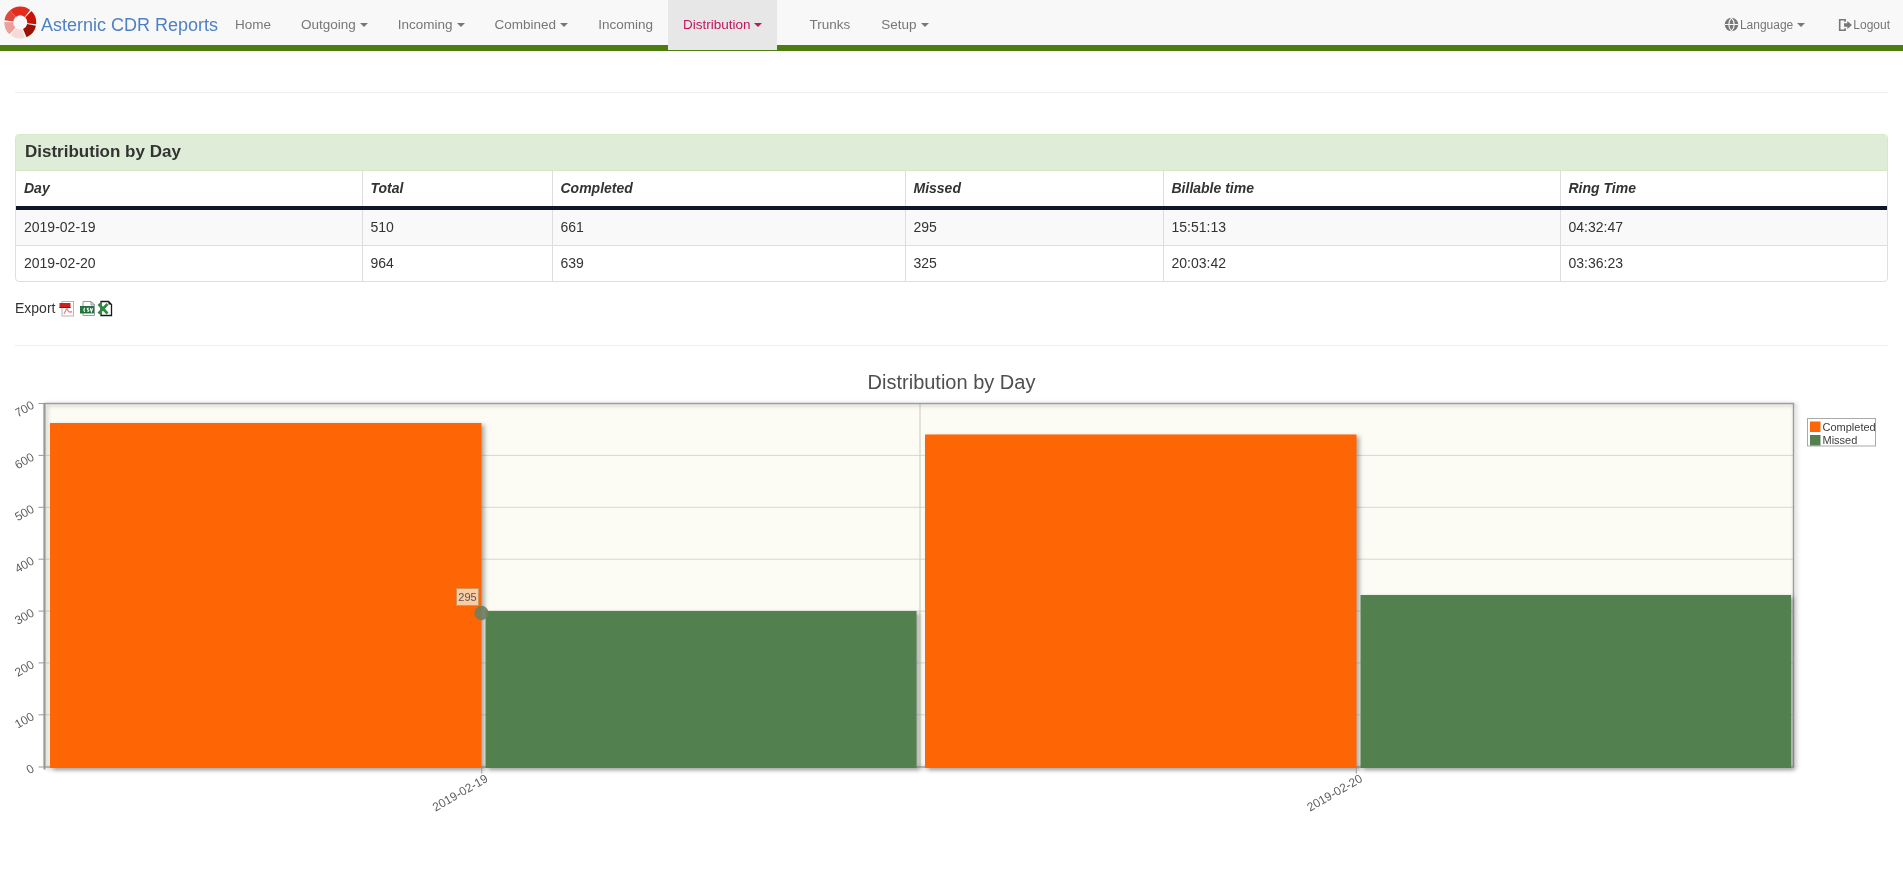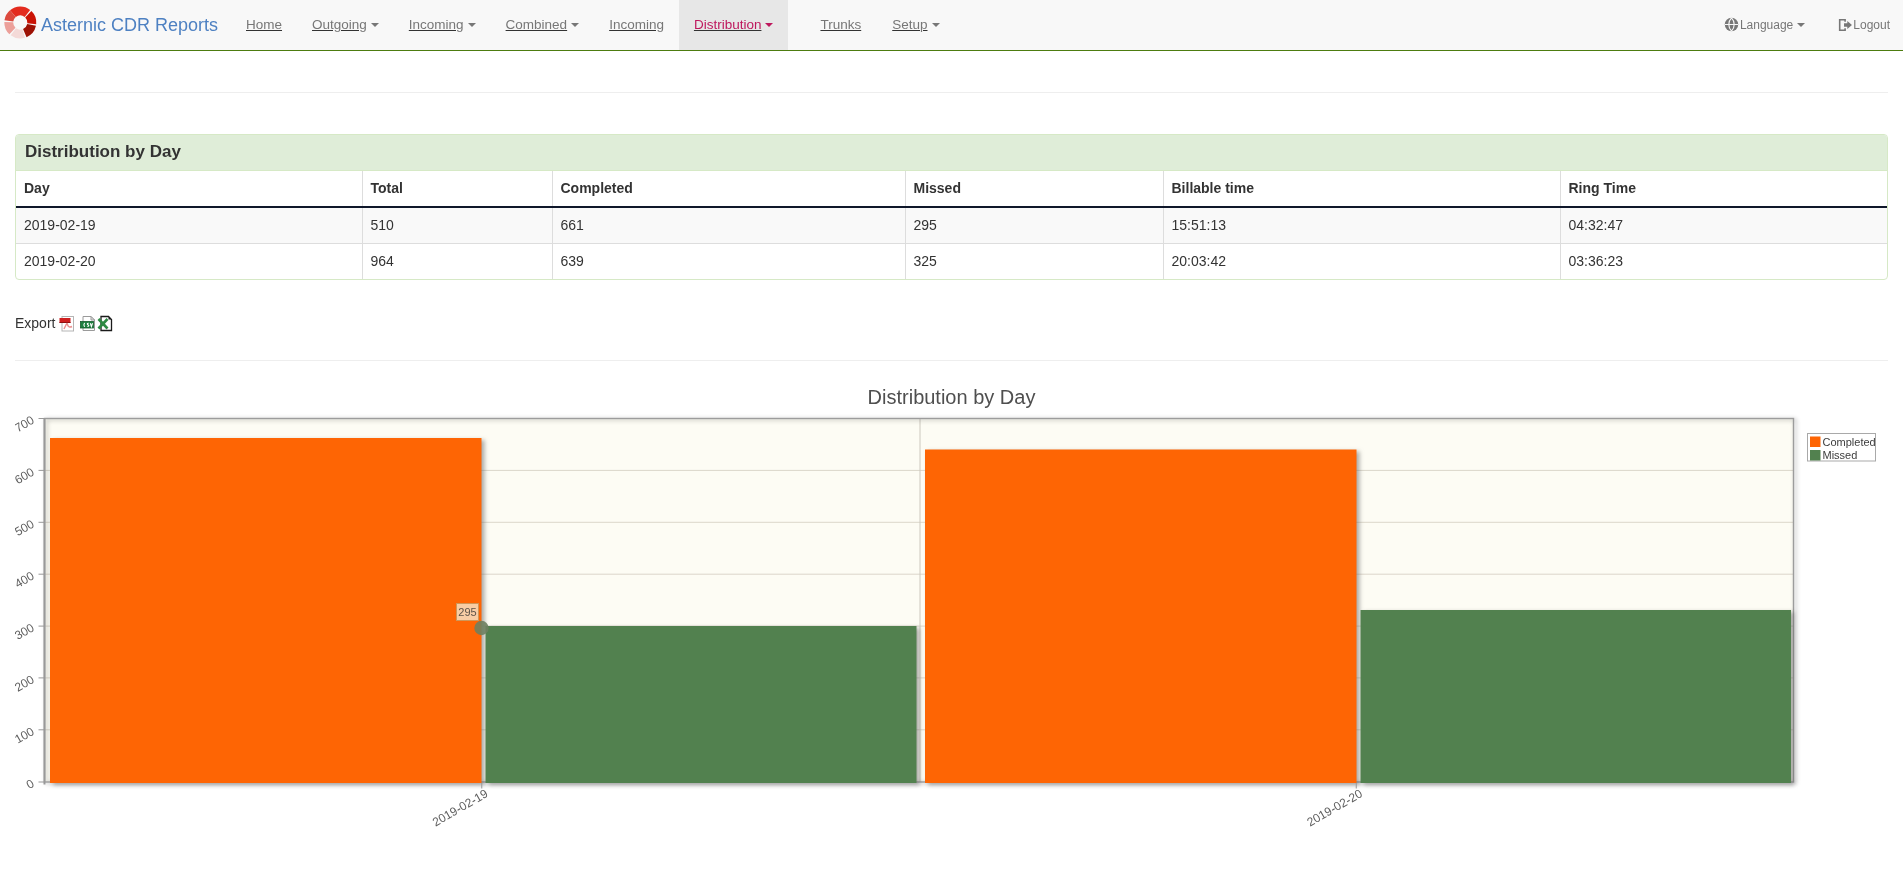--- a/index.html
+++ b/index.html
@@ -1,49 +1,49 @@
 <!DOCTYPE html>
 <html><head>
 <meta charset="utf-8">
 <style>
 * { margin:0; padding:0; box-sizing:border-box; }
 body { font-family:"Liberation Sans", sans-serif; background:#fff; width:1903px; color:#333; }
 a { text-decoration:none; }
 
 
-.navbar { position:relative; height:51px; background:#f8f8f8; border-bottom:1px solid #4d7c0f; }
+.navbar { position:relative; height:51px; background:#f8f8f8; border-bottom:6px solid #4d7c0f; }
 .brand { position:absolute; left:3px; top:5px; }
 .brand-text { position:absolute; left:41px; top:0; height:50px; line-height:50px; font-size:18px; color:#4e81c2; white-space:nowrap; }
-.nav { position:absolute; left:231px; top:0; display:flex; list-style:none;text-decoration:underline; }
+.nav { position:absolute; left:220px; top:0; display:flex; list-style:none; }
 .nav a { display:block; line-height:50px; height:50px; padding:0 15px; font-size:13.5px; color:#777; white-space:nowrap; }
 .nav a.active { background:#e7e7e7; color:#be185d; }
 .caret { display:inline-block; width:0; height:0; margin-left:4px; vertical-align:2px; border-top:4px solid; border-left:4px solid transparent; border-right:4px solid transparent; }
 .nav-right { position:absolute; right:0; top:0; display:flex; list-style:none; }
 .nav-right a { display:block; line-height:50px; height:50px; padding:0 13px; font-size:12px; color:#777; white-space:nowrap; }
 .nav-right svg { vertical-align:-3px; }
 
 
 .container { padding:0 15px; }
 hr.rule { border:none; border-top:1px solid #eee; }
 .hr1 { margin-top:41px; }
 .hr2 { margin-top:28px; }
 
 .panel { margin-top:41px; border:1px solid #d6e9c6; border-radius:4px; }
 .panel-heading { background:#dfedd8; border-bottom:1px solid #d6e9c6; padding:7px 9px 8px; border-radius:3px 3px 0 0; }
 .panel-title { font-size:17px; font-weight:bold; color:#333; }
 table { width:100%; border-collapse:collapse; table-layout:fixed; font-size:14px; }
 th, td { border:1px solid #ddd; padding:8px; line-height:19px; text-align:left; font-weight:normal; }
-th { font-weight:bold; border-bottom:2px solid #0f172a; }
+th { font-weight:bold; border-bottom:4px solid #0f172a;font-style:italic; }
 thead th { border-top:none; }
 tr td:first-child, tr th:first-child { border-left:none; }
 tr td:last-child, tr th:last-child { border-right:none; }
 tbody tr:nth-child(odd) { background:#f9f9f9; }
 tbody tr:last-child td { border-bottom:none; }
 
-.export { margin-top:35px; font-size:14px; color:#333; }
+.export { margin-top:18px; font-size:14px; color:#333; }
 .export svg { vertical-align:-4px; margin-left:0; }
 
 .chartwrap { position:relative; margin-top:14px; height:478px; }
 </style>
 </head>
 <body>
 
 <div class="navbar">
   <div class="brand">
     <svg width="35" height="36" viewBox="0 0 35 36">

